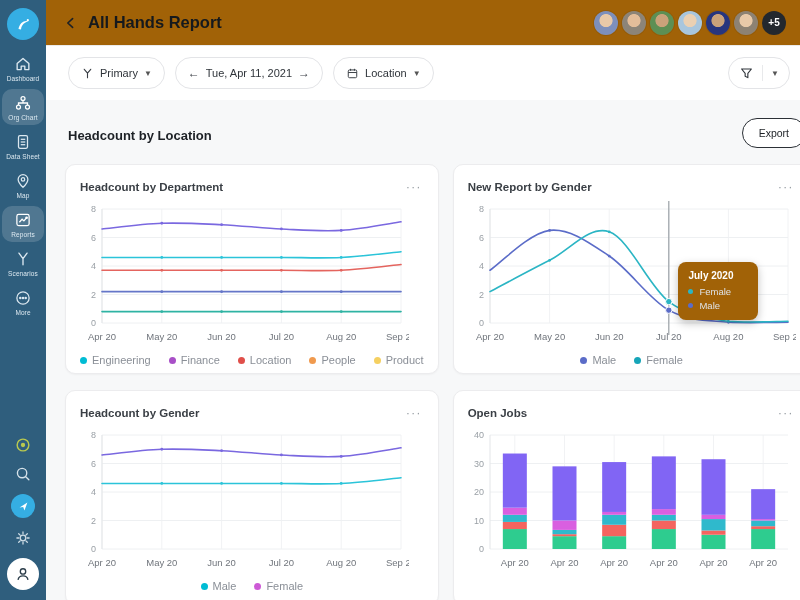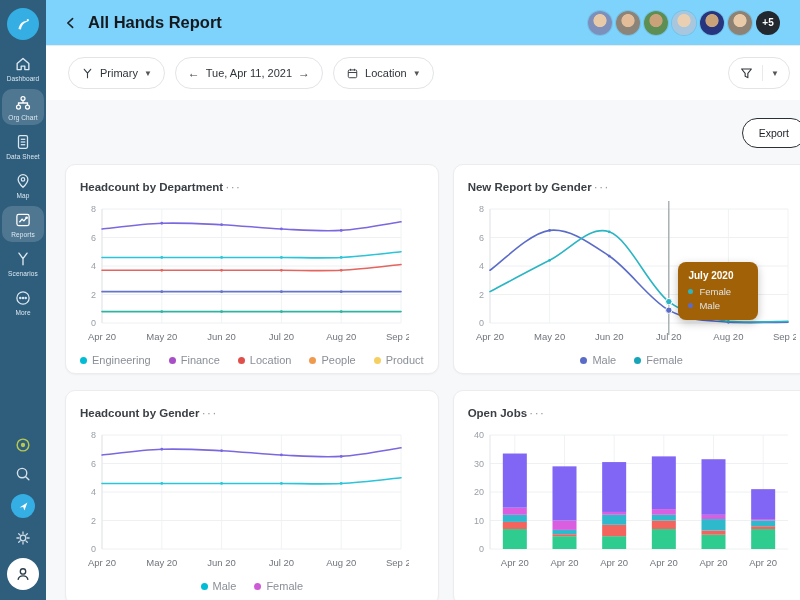--- a/index.html
+++ b/index.html
@@ -17,22 +17,22 @@
   .nav-item.active { background:rgba(255,255,255,.16); }
   .nav-item svg { display:block; }
   .nav-label { font-size:6.5px; color:#dce8f0; letter-spacing:.1px; }
   .side-bottom { margin-top:auto; display:flex; flex-direction:column; align-items:center; gap:11px; }
   .round-btn { display:flex; align-items:center; justify-content:center; cursor:pointer; }
   .msgr { width:24px; height:24px; border-radius:50%; background:#35aee3; }
   .me { width:32px; height:32px; border-radius:50%; background:#fff; }
 
   
   .main { flex:1; display:flex; flex-direction:column; min-width:0; }
-  .topbar { height:46px; background:#7dd3fc; border-bottom:1px solid #ebebeb;
-    display:flex; align-items:center; padding:0 20px 0 14px; flex-shrink:0; }
+  .topbar { height:46px; background:#a16207; border-bottom:1px solid #ebebeb;
+    display:flex; align-items:center; padding:0 14px 0 14px; flex-shrink:0; }
   .back { width:22px; height:22px; display:flex; align-items:center; justify-content:center; cursor:pointer; }
   .page-title { font-size:16.5px; font-weight:700; color:#15191d; margin-left:6px; }
   .avatars { margin-left:auto; display:flex; align-items:center; gap:4px; }
   .avatar { width:24px; height:24px; border-radius:50%; cursor:pointer; box-shadow:0 0 0 1px rgba(0,0,0,.08); }
   .overflow-badge { width:24px; height:24px; border-radius:50%; background:#23282e; color:#fff;
     font-size:10px; font-weight:700; display:flex; align-items:center; justify-content:center; cursor:pointer; }
 
   .toolbar { height:54px; background:#fff; display:flex; align-items:center; gap:10px;
     padding:0 10px 0 22px; flex-shrink:0; }
   .pill { height:32px; border:1px solid #e3e4e7; border-radius:16px; background:#fff;
@@ -53,21 +53,21 @@
   .section-head { height:64px; display:flex; align-items:center; padding:6px 0 0 22px; position:relative; }
   .section-title { font-size:13px; font-weight:700; color:#1d2126; }
   .export-btn { position:absolute; right:-6px; top:18px; height:30px; padding:0 16px;
     border:1.5px solid #2b3036; border-radius:15px; background:#fff; font-size:10.5px; color:#1d2126;
     display:flex; align-items:center; cursor:pointer; }
 
   .grid { display:grid; grid-template-columns:1fr 1fr; gap:16px 14px; padding:0 4px 0 19px; }
   .card { background:#fff; border:1px solid #ececee; border-radius:10px;
     box-shadow:0 1px 2px rgba(20,24,28,.04); padding:12px 14px 8px; height:210px; }
   .grid .card:nth-child(n+3) { height:215px; }
-  .card-head { display:flex; align-items:center; height:20px; }
+  .card-head { display:flex; align-items:center; justify-content:space-between; height:20px; }
   .card-title { font-size:11.5px; font-weight:700; color:#3a3f45; }
   .card-menu { color:#9aa0a6; font-size:13px; letter-spacing:1px; cursor:pointer; line-height:10px; padding:0 2px; }
   .chart-body { position:relative; margin-top:2px; }
   .legend { display:flex; justify-content:center; gap:18px; margin-top:1px; }
   .legend-item { display:flex; align-items:center; gap:5px; font-size:11px; color:#8a8f97; }
   .legend-item i { width:7px; height:7px; border-radius:50%; display:inline-block; }
 
   .tooltip { position:absolute; background:#a16207; border-radius:8px; padding:8px 12px 9px 10px;
     box-shadow:0 3px 8px rgba(0,0,0,.25); z-index:5; min-width:80px; }
   .tt-title { color:#fff; font-size:10px; font-weight:700; margin-bottom:5px; white-space:nowrap; }
@@ -238,20 +238,21 @@
               <path d="M3.5 4 H16.5 L11.8 9.8 V15.5 L8.2 13.6 V9.8 Z"></path>
             </svg>
           <span class="filter-divider"></span>
           <span class="caret">▼</span>
         </div>
       </div>
     </div>
 
     <div class="content">
       <div class="section-head">
+        <span class="section-title">Headcount by Location</span>
         <button class="export-btn">Export</button>
       </div>
 
       <div class="grid">
         <div class="card">
           <div class="card-head">
             <span class="card-title">Headcount by Department</span>
             <span class="card-menu">···</span>
           </div>
           <div class="chart-body"><svg width="329" height="150">

